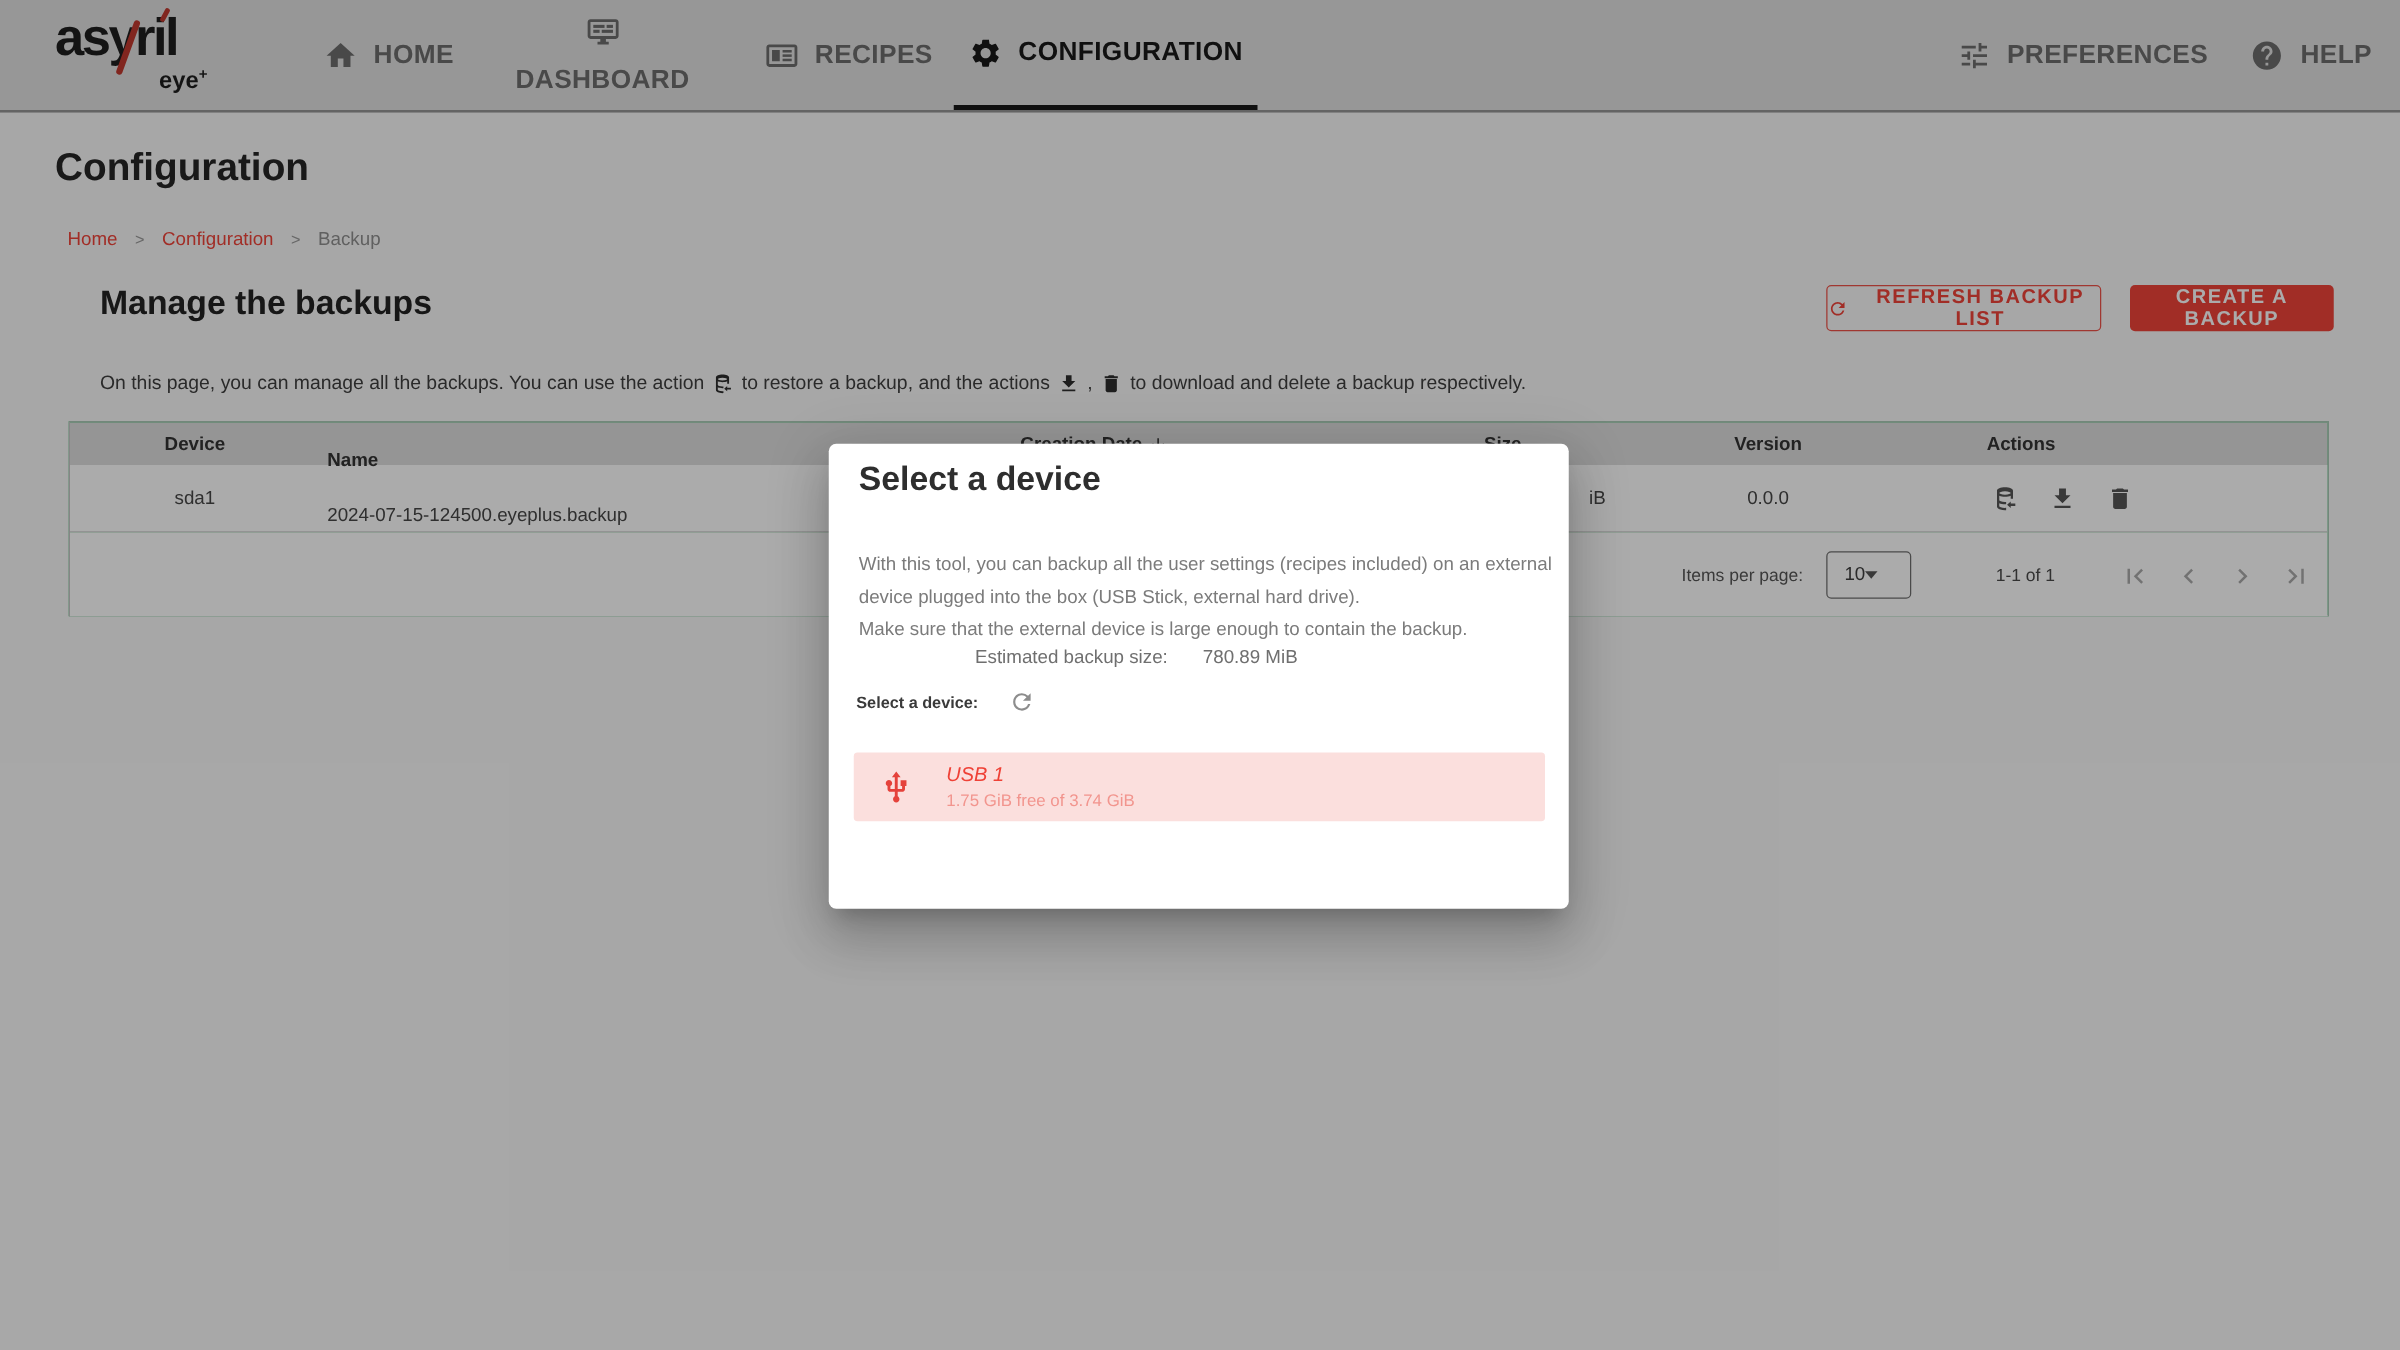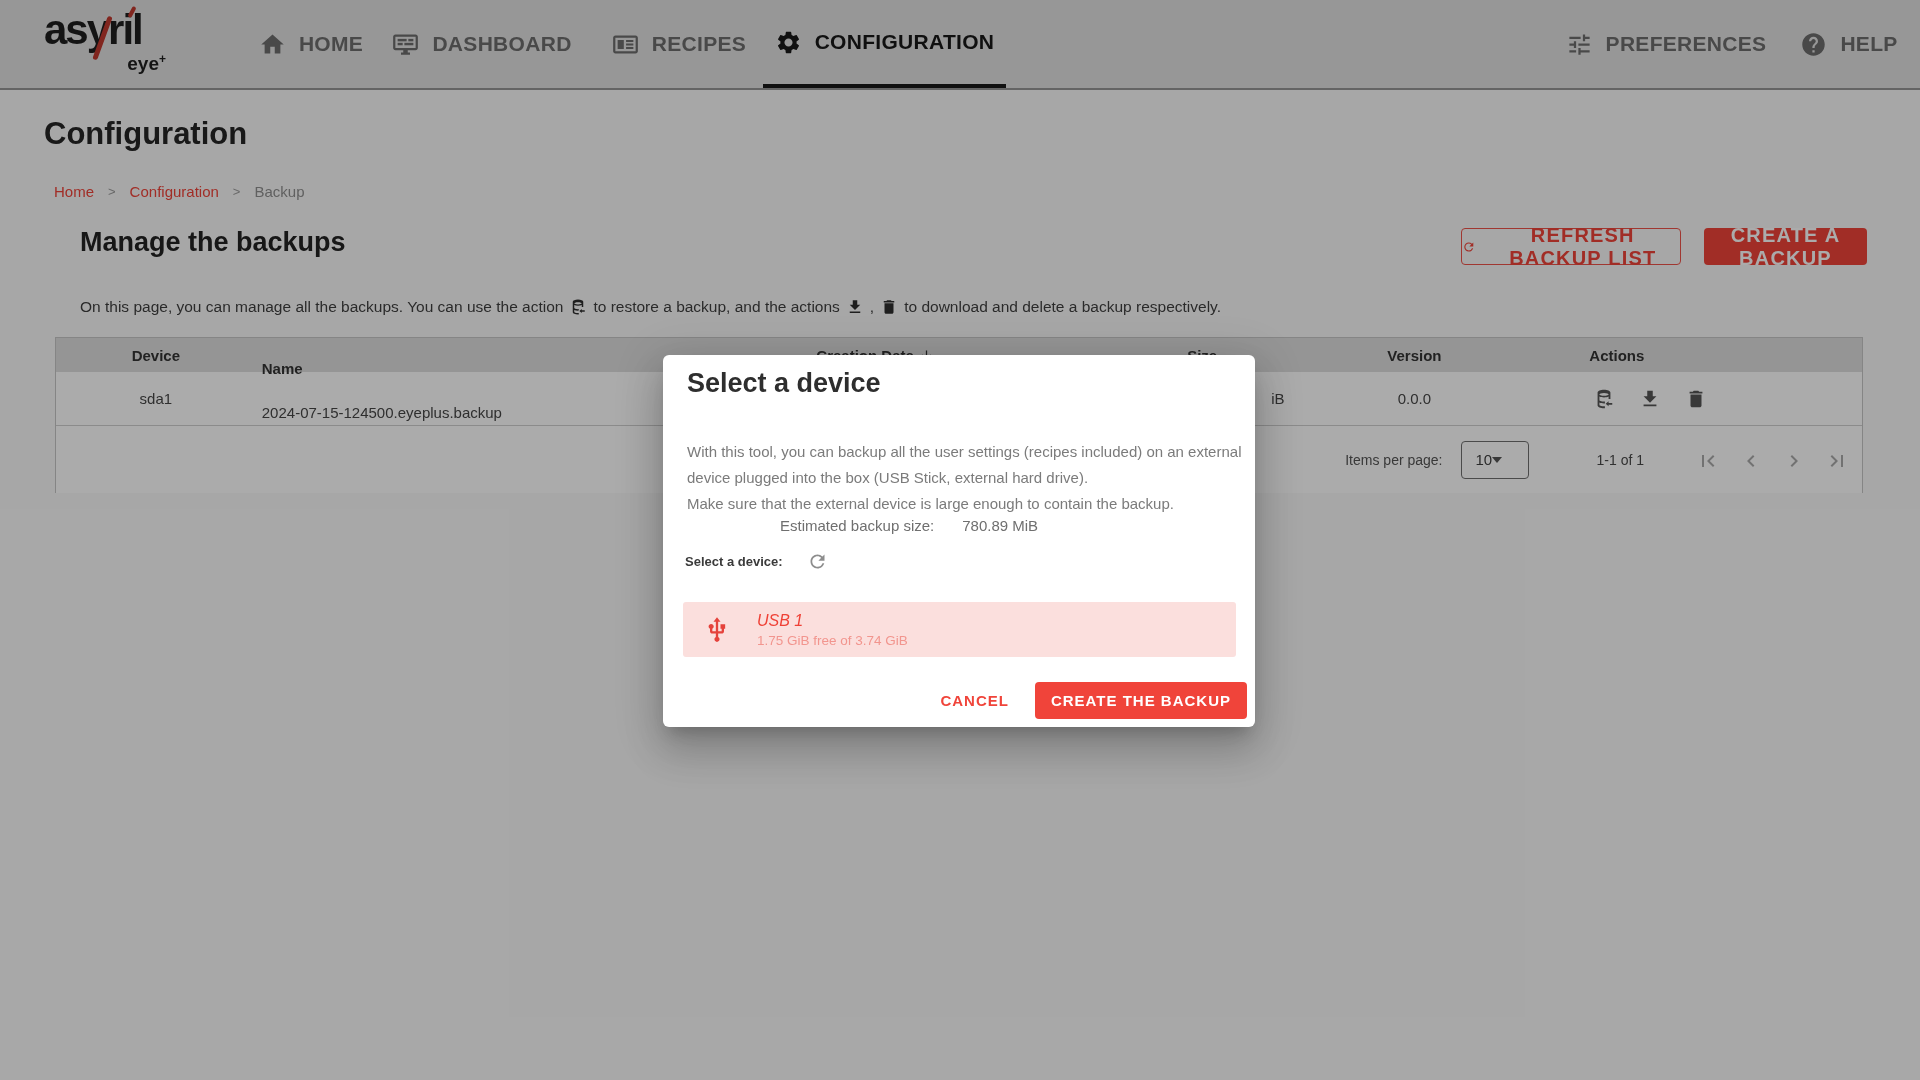--- a/index.html
+++ b/index.html
@@ -31,39 +31,39 @@
   .logo-sub sup { font-size: 12px; }
 
   .nav-item {
     position: absolute; top: 0; height: 88px;
     display: flex; align-items: center; justify-content: center; gap: 13px;
     font-weight: 700; font-size: 21px; letter-spacing: .3px; color: #6e6e6e;
     cursor: pointer; font-stretch: condensed;
   }
   .nav-item svg { width: 27px; height: 27px; fill: #6e6e6e; flex: none; }
   #nav-home         { left: 250px;  width: 122px; }
-  #nav-dashboard    { left: 398px;  width: 168px; }
+  #nav-dashboard    { left: 398px;  width: 168px; flex-direction: column; }
   #nav-recipes      { left: 610px;  width: 138px; }
   #nav-config       { left: 763px;  width: 243px; color: #191919; border-bottom: 4px solid #191919; }
   #nav-config svg   { fill: #191919; }
   #nav-preferences  { left: 1572px; width: 188px; }
   #nav-help         { left: 1796px; width: 106px; }
 
   
   .page-title { position: absolute; left: 44px; top: 116px; font-size: 31px; font-weight: 700; color: #262626; font-stretch: condensed; }
   .breadcrumb { position: absolute; left: 54px; top: 183px; display: flex; align-items: center; gap: 14px; font-size: 15px; }
   .crumb-link { color: #f0443a; cursor: pointer; }
   .crumb-sep  { color: #9b9b9b; font-size: 13px; }
   .crumb-current { color: #8f8f8f; }
 
   .section-title { position: absolute; left: 80px; top: 227px; font-size: 27px; font-weight: 700; color: #232323; font-stretch: condensed; }
 
   .btn {
     display: flex; align-items: center; justify-content: center; gap: 10px;
-    font-weight: 700; font-size: 20px; letter-spacing: 1.2px; border-radius: 4px;
+    font-weight: 700; font-size: 16px; letter-spacing: 1.2px; border-radius: 4px;
     cursor: pointer; font-stretch: condensed; font-family: inherit;
   }
   .btn-outline {
     position: absolute; left: 1461px; top: 228px; width: 220px; height: 37px;
     color: #f0443a; border: 1px solid #ef5349; background: transparent;
   }
   .btn-outline svg { width: 18px; height: 18px; fill: #f0443a; }
   .btn-filled {
     position: absolute; left: 1704px; top: 228px; width: 163px; height: 37px;
     background: #f0443a; color: #ffffff; border: none;
@@ -349,17 +349,13 @@
   <div class="usb-row">
     <svg viewBox="0 0 24 24">
         <path d="M15 7v4h1v2h-3V5h2l-3-4-3 4h2v8H8v-2.07c.7-.37 1.2-1.08 1.2-1.93 0-1.21-.99-2.2-2.2-2.2-1.21 0-2.2.99-2.2 2.2 0 .85.5 1.56 1.2 1.93V13c0 1.11.89 2 2 2h3v3.05c-.71.37-1.2 1.1-1.2 1.95 0 1.22.99 2.2 2.2 2.2 1.21 0 2.2-.98 2.2-2.2 0-.85-.49-1.58-1.2-1.95V15h3c1.11 0 2-.89 2-2v-2h1V7h-4z"></path>
       </svg>
     <div class="usb-text">
       <div class="usb-name">USB 1</div>
       <div class="usb-detail">1.75 GiB free of 3.74 GiB</div>
     </div>
   </div>
 
-  <div class="modal-actions">
-    <button class="cancel-btn">CANCEL</button>
-    <button class="confirm-btn">CREATE THE BACKUP</button>
-  </div>
 </div>
 
 </body></html>

